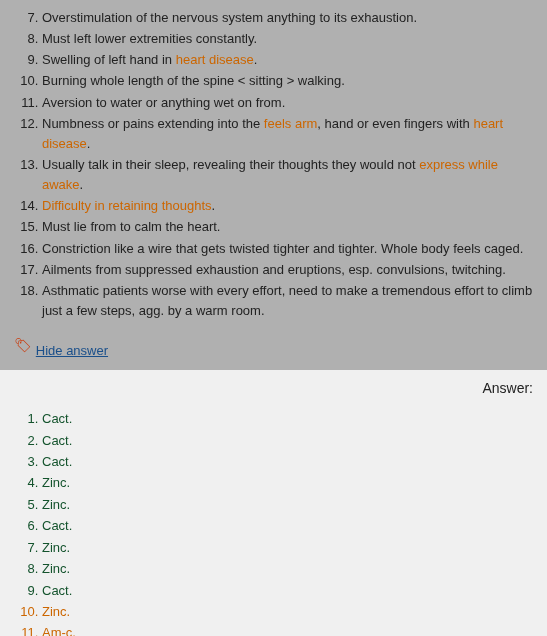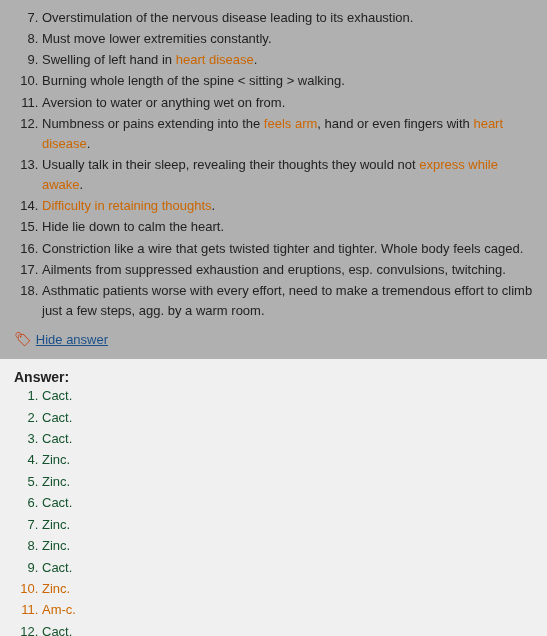--- a/index.html
+++ b/index.html
@@ -39,62 +39,64 @@
     .tag-icon {
       color: #cc3300;
       font-size: 14px;
     }
 
     .hide-answer-link {
       color: #1a4f8a;
       text-decoration: underline;
       cursor: pointer;
       font-size: 13px;
+      margin-top: 12px;
     }
 
     .bottom-section {
       background: #f0f0f0;
       padding: 10px 14px 20px 14px;
       position: relative;
     }
 
     .answer-label {
-      font-weight: bold;
+      font-weight: normal;
       font-size: 14px;
-      margin-bottom: 0;
+      margin-bottom: 12px;
       color: #222;
+      text-align: right;
     }
 
     .answer-list {
       padding-left: 28px;
       line-height: 1.65;
     }
 
     .answer-list li {
       color: #14532d;
     }
 
     .answer-list li.orange {
       color: #cc6600;
     }
   </style>
 </head>
 <body>
 
 <div class="top-section">
   <ol start="7" class="item-list">
-    <li>Overstimulation of the nervous disease leading to its exhaustion.</li>
-    <li>Must move lower extremities constantly.</li>
+    <li>Overstimulation of the nervous system anything to its exhaustion.</li>
+    <li>Must left lower extremities constantly.</li>
     <li>Swelling of left hand in <span class="highlight-orange">heart disease</span>.</li>
     <li>Burning whole length of the spine &lt; sitting &gt; walking.</li>
     <li>Aversion to water or anything wet on from.</li>
     <li>Numbness or pains extending into the <span class="highlight-orange">feels arm</span>, hand or even fingers with <span class="highlight-orange">heart disease</span>.</li>
     <li>Usually talk in their sleep, revealing their thoughts they would not <span class="highlight-orange">express while awake</span>.</li>
     <li><span class="highlight-orange">Difficulty in retaining thoughts</span>.</li>
-    <li>Hide lie down to calm the heart.</li>
+    <li>Must lie from to calm the heart.</li>
     <li>Constriction like a wire that gets twisted tighter and tighter. Whole body feels caged.</li>
     <li>Ailments from suppressed exhaustion and eruptions, esp. convulsions, twitching.</li>
     <li>Asthmatic patients worse with every effort, need to make a tremendous effort to climb just a few steps, agg. by a warm room.</li>
   </ol>
   <div class="hide-answer-row">
     <span class="tag-icon">🏷</span>
     <span class="hide-answer-link">Hide answer</span>
   </div>
 </div>
 

